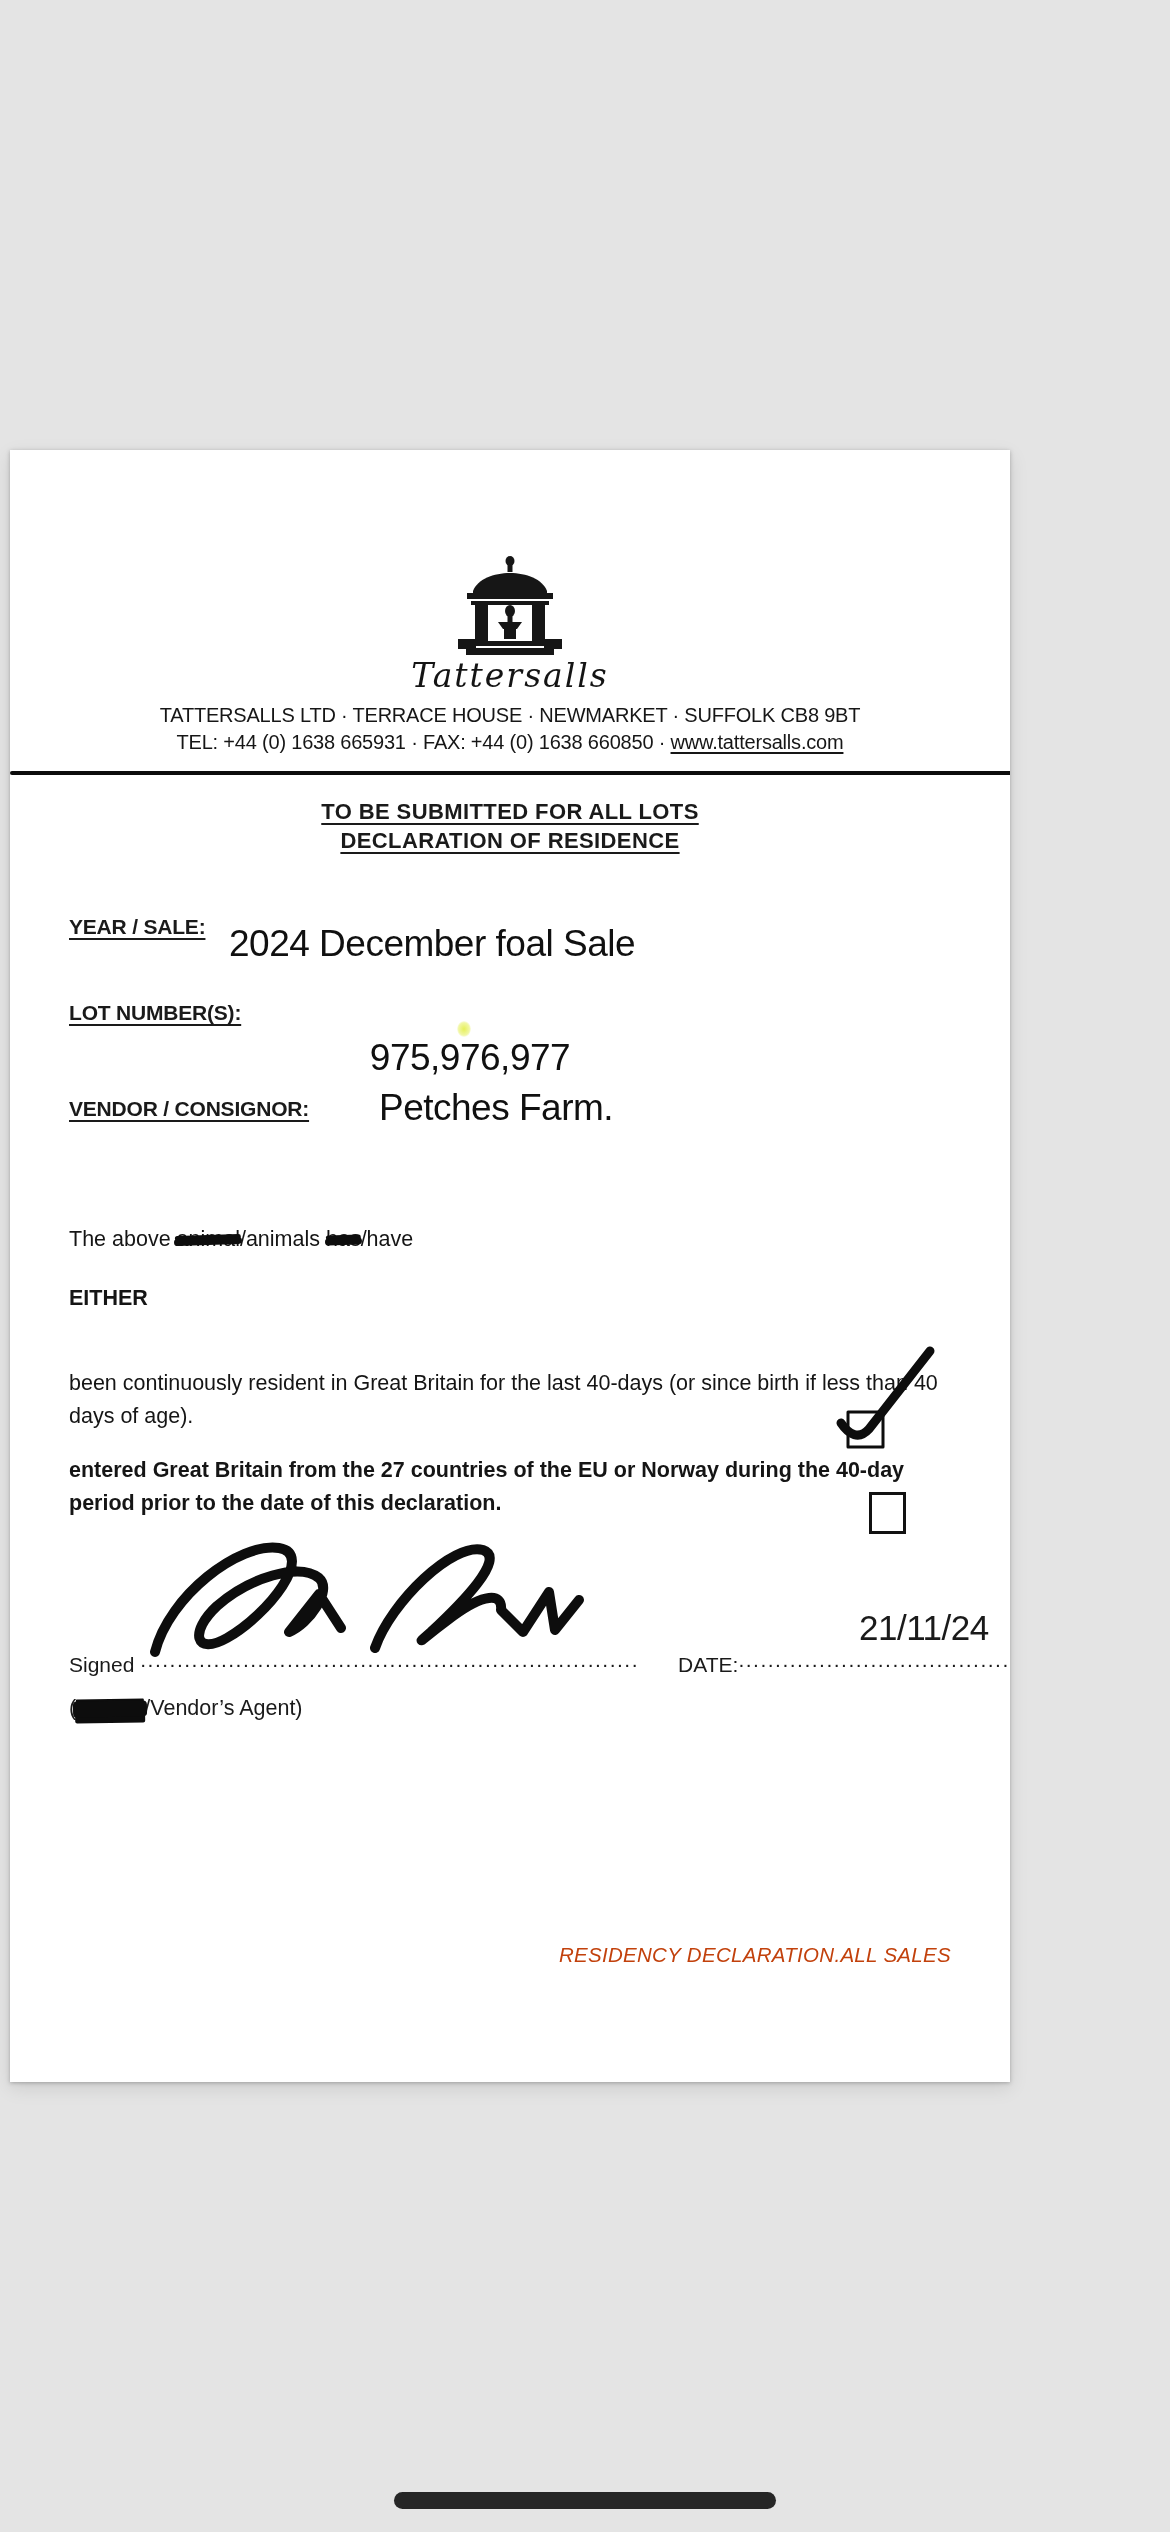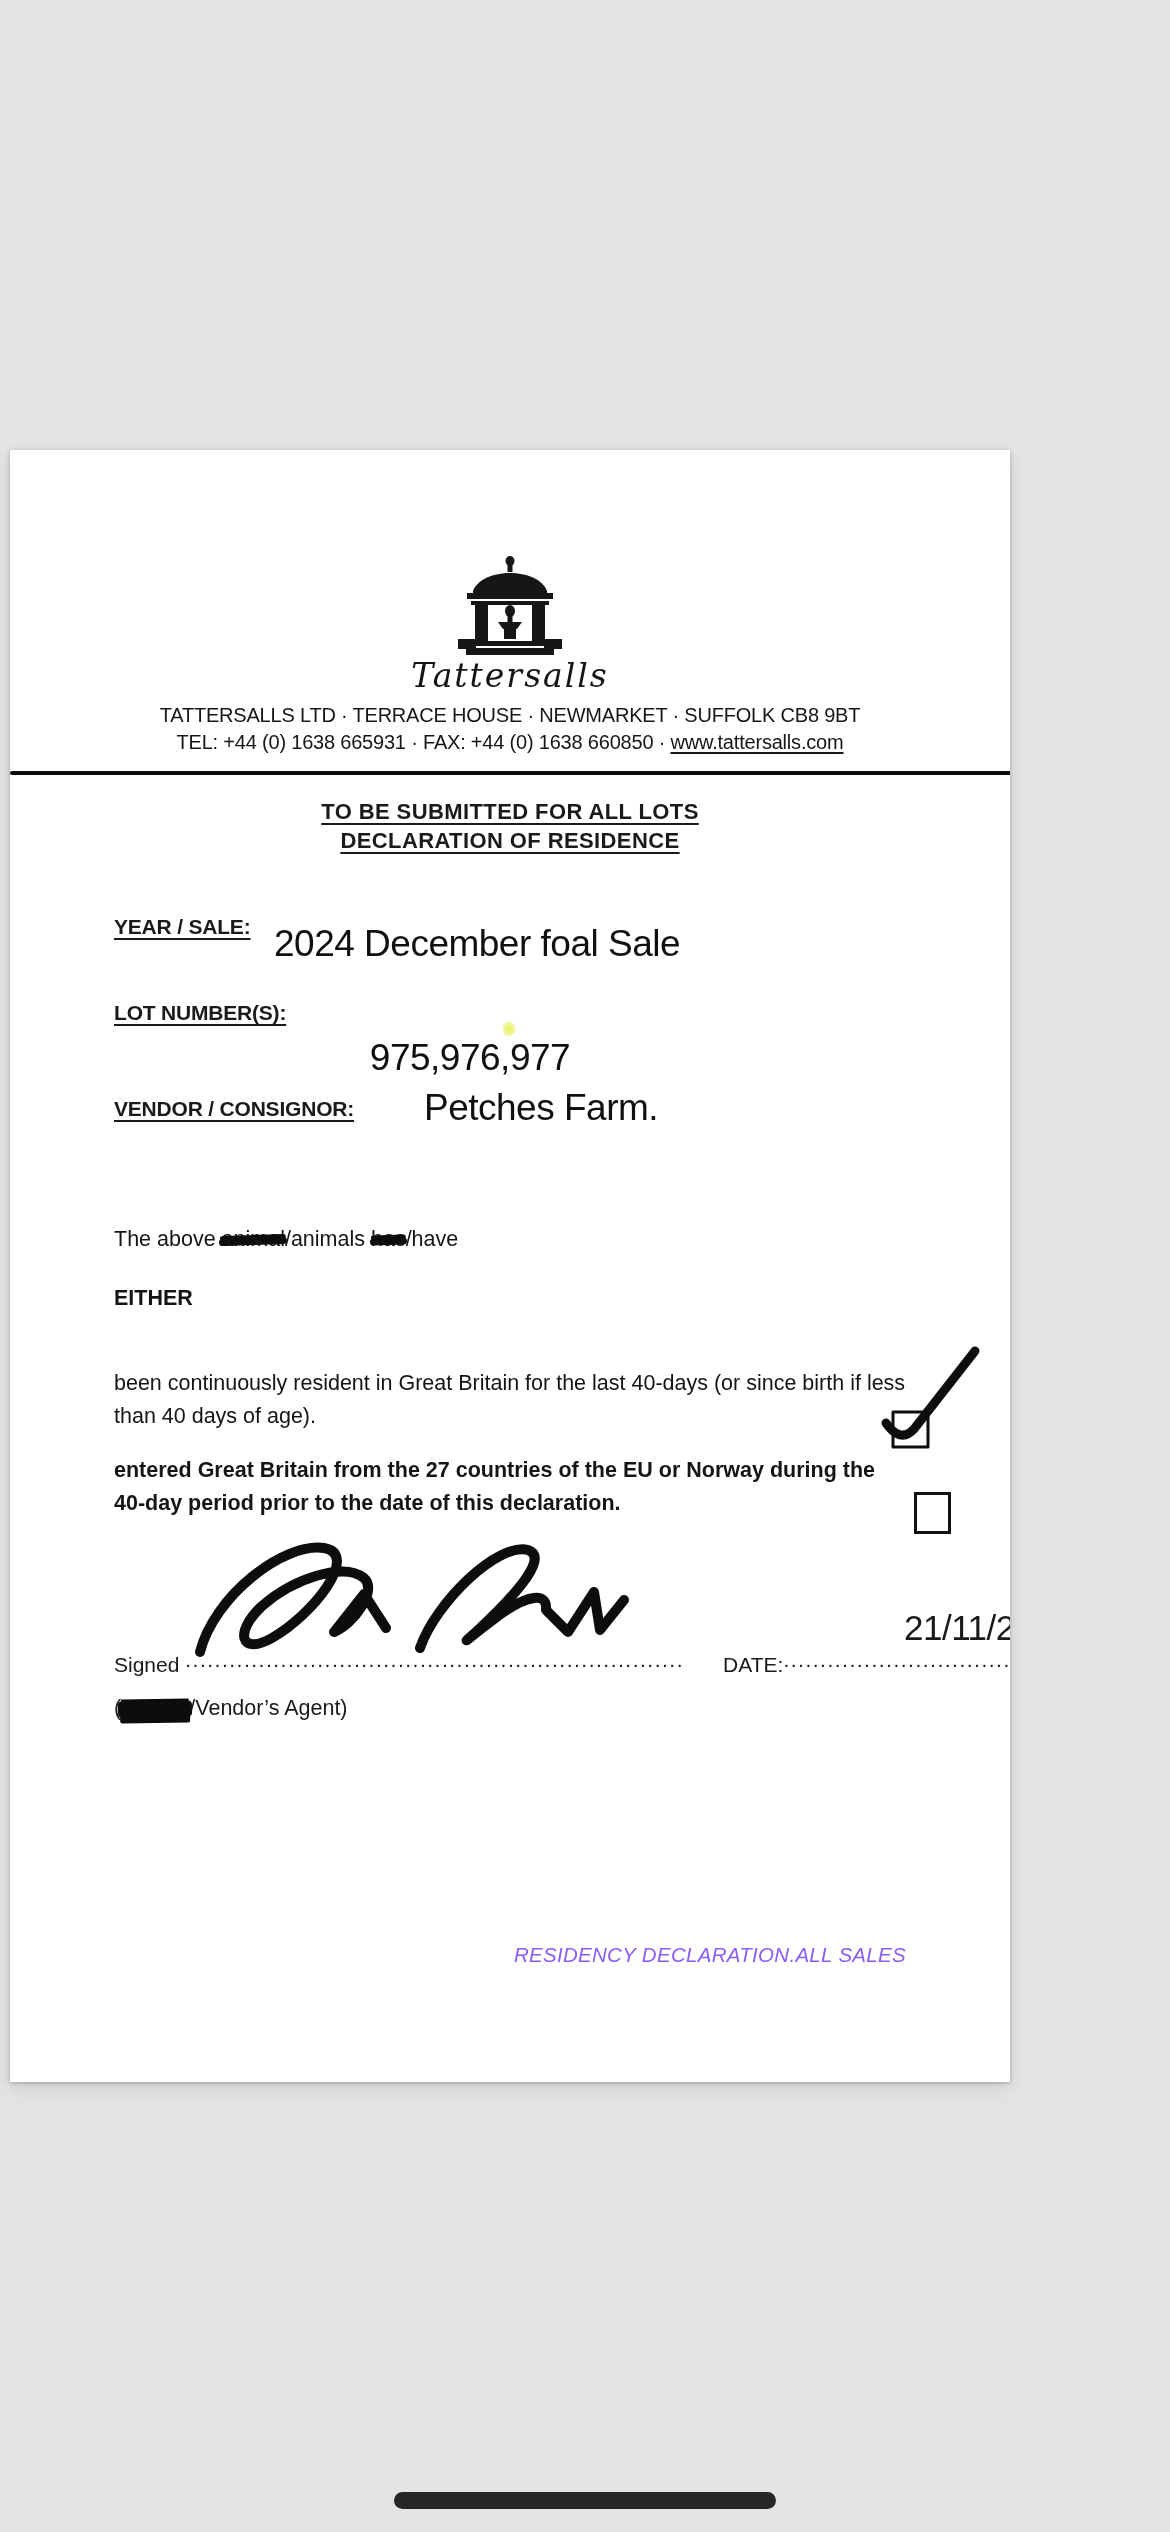--- a/index.html
+++ b/index.html
@@ -32,21 +32,21 @@
   .addr.first{ margin-top:9px; }
   .addr a-like, .site-link{ text-decoration:underline; text-underline-offset:3px; }
   .header-rule{
     margin:17px auto 0 auto; width:1090px; height:0;
     border-top:4px solid #0c0c0c; border-radius:2px;
   }
   
   .doc-title{ text-align:center; margin-top:22px; font-weight:bold; font-size:22px; letter-spacing:.4px; line-height:29px;}
   .doc-title .tline{ text-decoration:underline; text-decoration-thickness:2px; text-underline-offset:4px; }
   
-  .content{ padding:0 104px; position:relative; }
+  .content{ padding:0 59px; position:relative; }
   .label{
     font-weight:bold; font-size:21px; letter-spacing:-0.2px;
     text-decoration:underline; text-decoration-thickness:2px; text-underline-offset:4px;
     white-space:nowrap;
   }
   .fill-value{ font-size:37px; letter-spacing:-0.5px; color:#101010; }
   .row-year{ margin-top:54px; position:relative; height:58px;}
   .row-year .label{ position:absolute; left:0; top:6px;}
   .row-year .fill-value{ position:absolute; left:160px; top:14px;}
   .row-lots{ margin-top:24px; position:relative; height:92px;}
@@ -89,21 +89,21 @@
   .sign-line{ position:absolute; left:0; top:12px; white-space:nowrap; }
   .dots{ letter-spacing:1.5px; display:inline-block; overflow:hidden; vertical-align:baseline; white-space:nowrap;}
   .dots.d1{ width:500px; }
   .dots.d2{ width:336px; }
   .date-label{ margin-left:32px; }
   .date-value{ position:absolute; left:790px; top:-28px; font-size:35px; letter-spacing:-0.5px;}
   .agent-line{ margin-top:14px; font-size:21.5px;}
   
   .footer-ref{
     margin-top:222px; text-align:right; font-style:italic; font-size:20.5px; letter-spacing:.3px;
-    color:#8b5cf6;
+    color:#c2410c;
   }
   
   .home-indicator{
     position:absolute; left:50%; bottom:23px; transform:translateX(-50%);
     width:382px; height:17px; border-radius:9px; background:var(--home);
   }
   svg .ink{ fill:#161616; }
   svg .stroke-ink{ stroke:var(--pen); fill:none; stroke-linecap:round; stroke-linejoin:round; }
 </style>
 </head>

